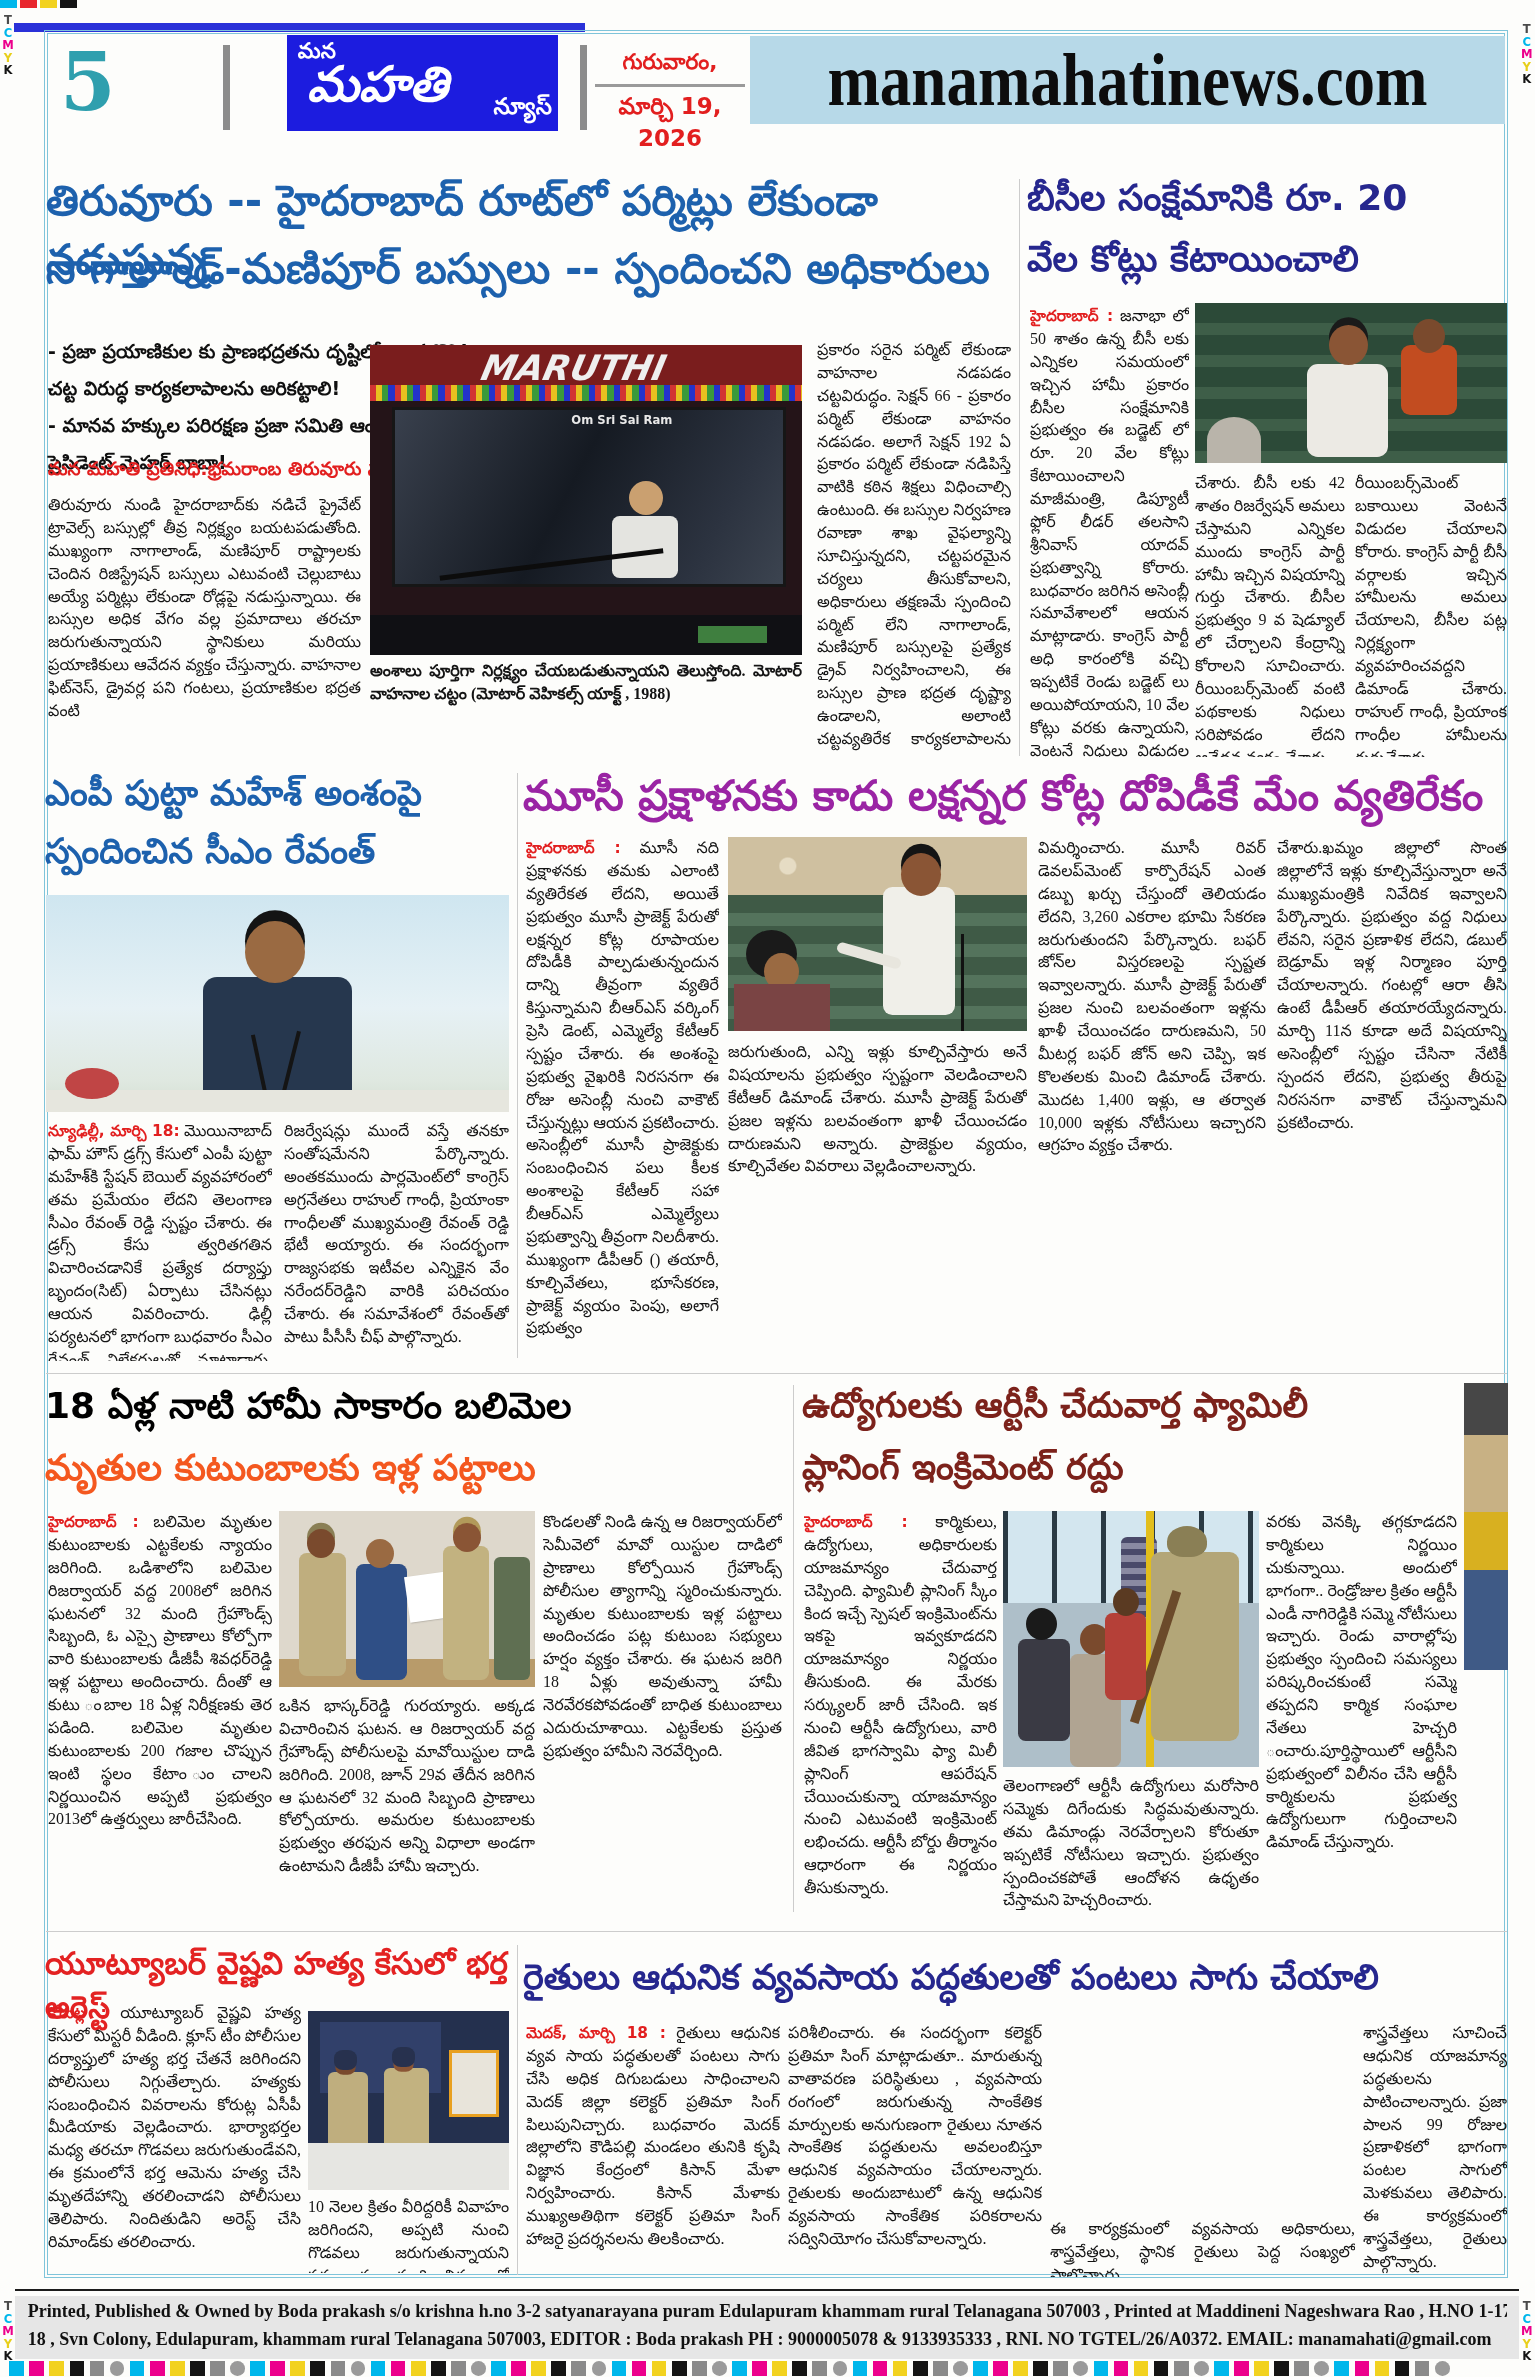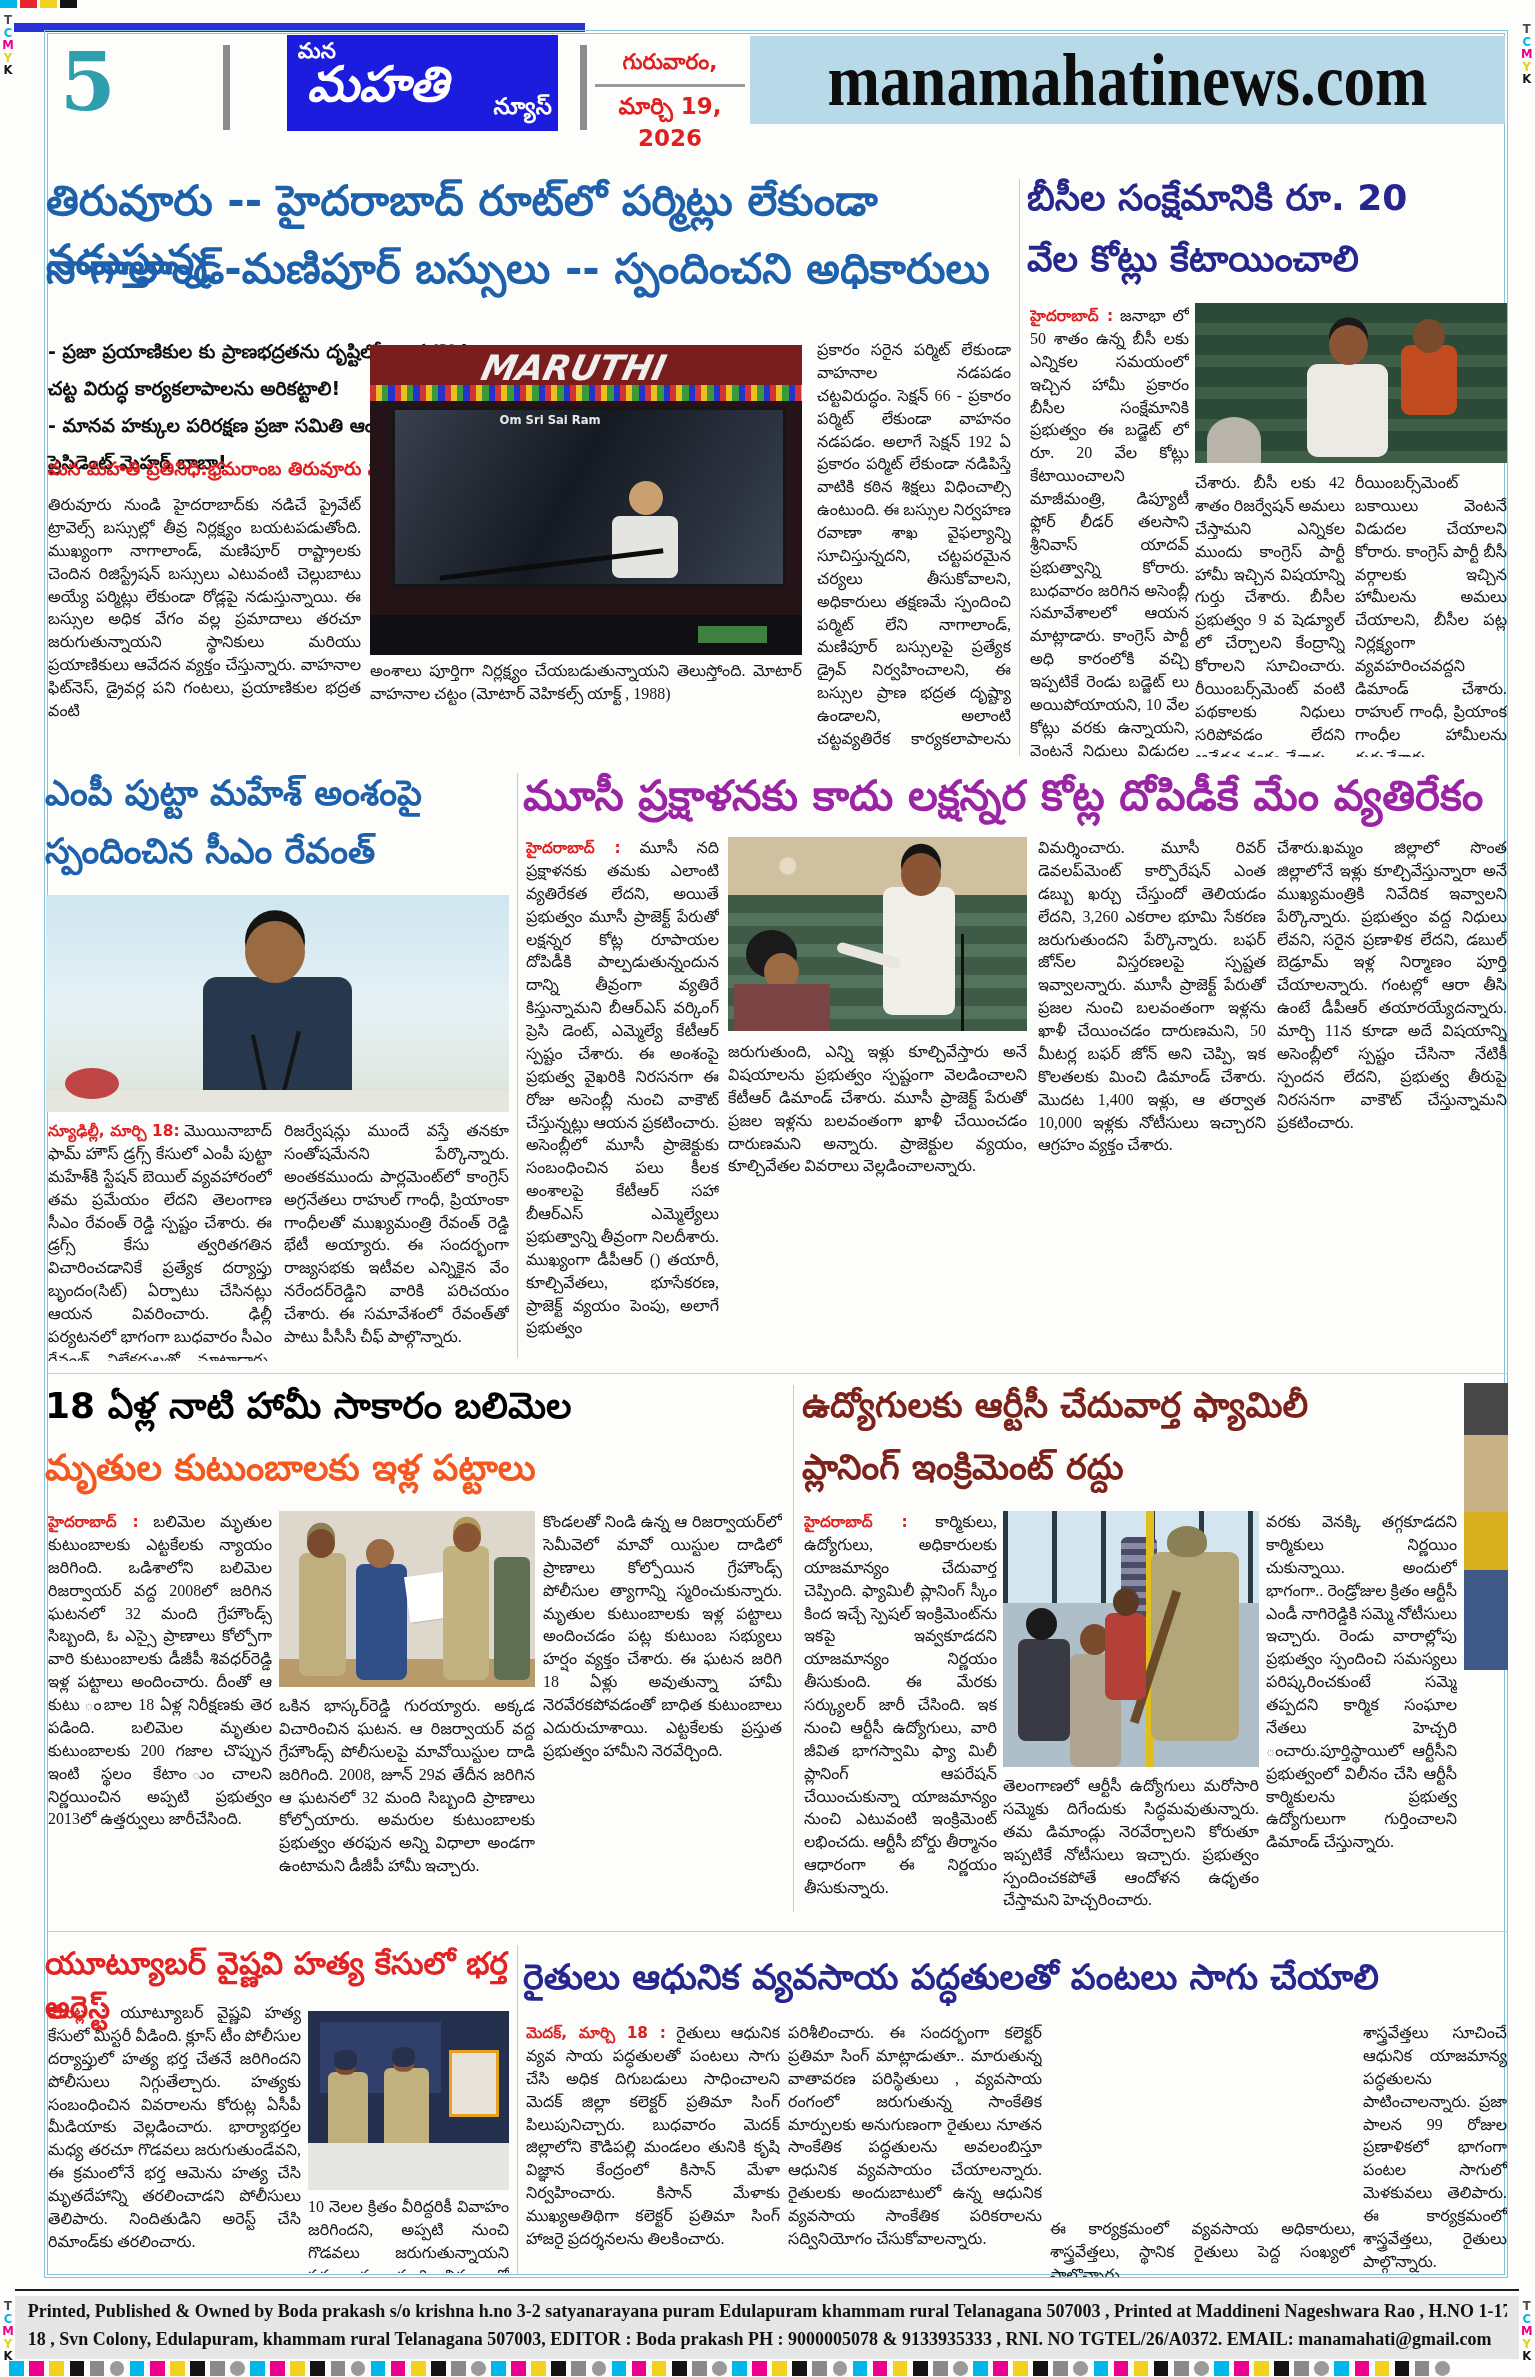--- a/index.html
+++ b/index.html
@@ -37,21 +37,21 @@
   .tcol{position:absolute;text-align:justify;font-size:16px;line-height:1.43;color:#141414;
         overflow:hidden;word-break:break-word;}
   .dl{color:#e21f1f;font-weight:700;font-family:"DejaVu Sans",sans-serif;font-size:15.4px;}
   
   #bus-h1{left:46px;top:176px;width:965px;font-size:42px;color:#1d61ad;}
   #bus-h2{left:46px;top:244px;width:965px;font-size:42px;color:#1d61ad;}
   #bus-bullets{position:absolute;left:48px;top:333px;width:478px;font:700 19px "DejaVu Sans",sans-serif;
                line-height:1.95;color:#101010;}
   #bus-byline{position:absolute;left:48px;top:458px;width:509px;font:700 18.5px "DejaVu Sans",sans-serif;color:#e21f1f;}
   #bus-colL{left:48px;top:494px;width:313px;height:259px;}
-  #bus-cap{left:370px;top:660px;width:432px;height:49px;}
+  #bus-cap{left:370px;top:660px;width:432px;height:49px;font-weight:bold;}
   #bus-colR{left:817px;top:339px;width:194px;height:416px;}
   
   #bc-h1{left:1027px;top:177px;width:481px;font-size:36px;color:#26278e;}
   #bc-h2{left:1027px;top:238px;width:481px;font-size:36px;color:#26278e;}
   #bc-col1{left:1030px;top:305px;width:159px;height:452px;}
   #bc-col2{left:1195px;top:472px;width:150px;height:285px;}
   #bc-col3{left:1355px;top:472px;width:152px;height:285px;}
   
   #cm-h1{left:45px;top:773px;width:466px;font-size:35px;color:#1d61ad;}
   #cm-h2{left:45px;top:831px;width:466px;font-size:35px;color:#1d61ad;}
@@ -89,21 +89,21 @@
   .ph{position:absolute;overflow:hidden;}
   .ph i{position:absolute;display:block;}
   #bus-photo{left:370px;top:345px;width:432px;height:310px;background:#241418;}
   #bus-photo .roof{left:0;top:0;width:100%;height:13%;background:#7a1d1d;}
   #bus-photo .brand{left:26%;top:1%;width:70%;color:#efefef;font:700 italic 35px "DejaVu Sans",sans-serif;
                     transform:skewX(-12deg);}
   #bus-photo .strip{left:0;top:13%;width:100%;height:5%;
      background:repeating-linear-gradient(90deg,#d23333 0 6.2px,#e8c020 6.2px 12.3px,#3a9a3a 12.3px 18.5px,#2333cc 18.5px 25px);}
   #bus-photo .glass{left:5%;top:20%;width:90%;height:56%;border:3.9px solid #161616;
      background:linear-gradient(118deg,#39404d 0%,#151a22 45%,#2c3340 80%,#3c4450 100%);}
-  #bus-photo .wtext{left:30%;top:22%;width:40%;text-align:left;color:#e8e8e8;font:700 11.6px "DejaVu Sans",sans-serif;}
+  #bus-photo .wtext{left:30%;top:22%;width:40%;text-align:right;color:#e8e8e8;font:700 11.6px "DejaVu Sans",sans-serif;}
   #bus-photo .head{left:60%;top:44%;width:34px;height:34px;border-radius:50%;background:#caa070;}
   #bus-photo .shirt{left:56%;top:55%;width:66px;height:62px;border-radius:7.7px;background:#e4e4e0;}
   #bus-photo .wiper{left:16%;top:70%;width:52%;height:4.6px;background:#0c0c0c;transform:rotate(-7deg);}
   #bus-photo .lower{left:0;bottom:0;width:100%;height:13%;background:#101014;}
   #bus-photo .plate{right:8%;bottom:4%;width:69px;height:17px;background:#3f7f3f;}
   #bc-photo{left:1195px;top:303px;width:312px;height:160px;background:#486a52;}
   #bc-photo .bench{left:0;top:0;width:100%;height:100%;
      background:repeating-linear-gradient(180deg,#2c4a38 0 20px,#3e5e48 20px 32px);}
   #bc-photo .man-shirt{left:36%;top:38%;width:26%;height:58%;border-radius:10.8px;background:#eceae4;}
   #bc-photo .man-head{left:43%;top:14%;width:39px;height:40px;border-radius:50%;background:#8a5535;

